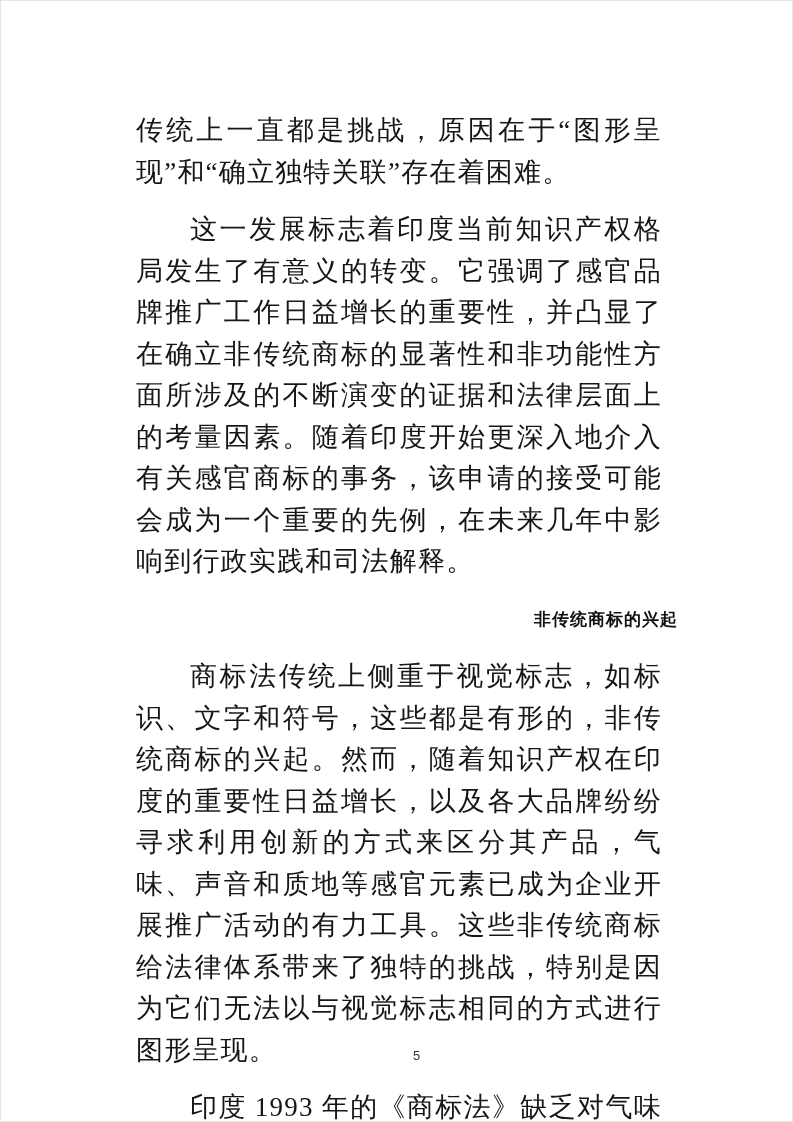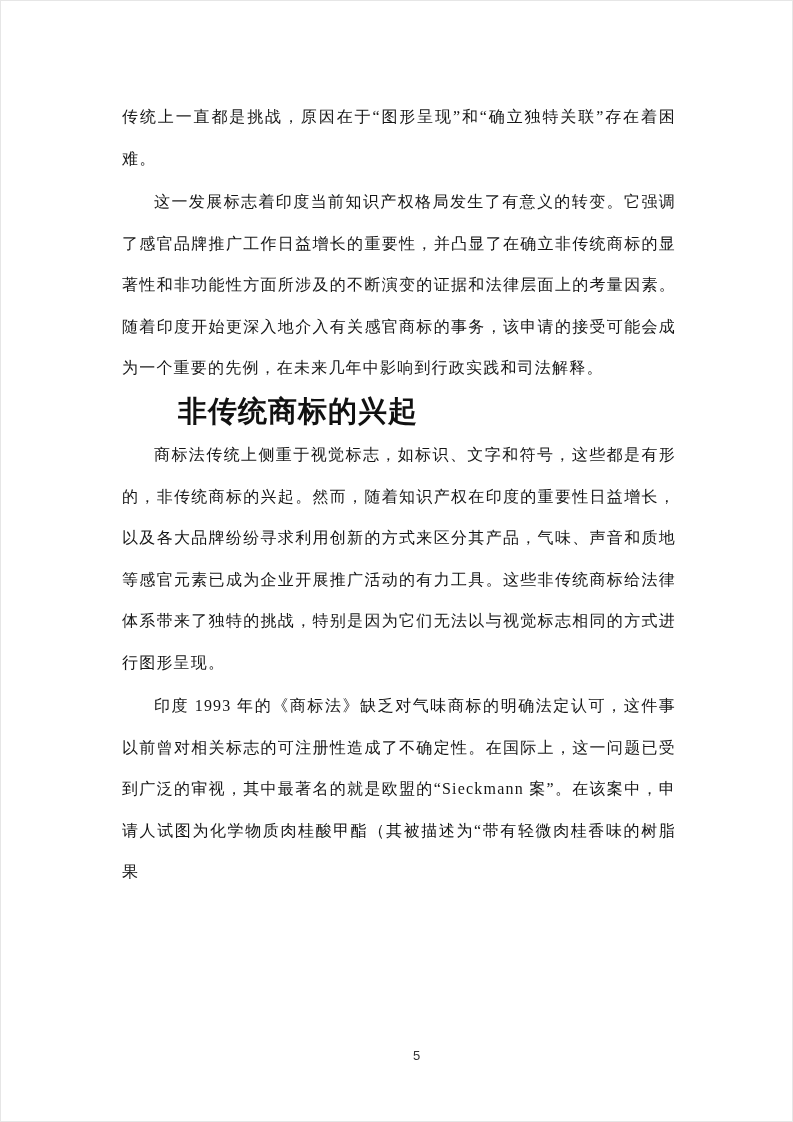--- a/index.html
+++ b/index.html
@@ -19,37 +19,38 @@
     background: #ffffff;
   }
   .text-column {
     position: absolute;
     left: 119px;
     top: 93px;
     width: 558px;
     color: #161616;
   }
   .para {
-    margin: 2px;
-    font-size: 16px;
+    margin: 16px;
+    font-size: 27px;
     line-height: 41.5px;
     letter-spacing: 1.2px;
     text-align: justify;
     text-justify: inter-ideograph;
     word-break: break-all;
   }
   .para.indent { text-indent: 2em; font-family: Liberation Serif, serif; }
   .heading {
     margin: 0;
-    font-size: 29px;
+    font-size: 17px;
     line-height: 41.5px;
     font-weight: bold;
     letter-spacing: 1px;
     text-indent: 2em;
     color: #111111;
+    text-align: right;
   }
   .page-footer {
     position: absolute;
     top: 1048px;
     left: 0;
     width: 100%;
     padding-left: 40px;      
     text-align: center;
     font-family: "Liberation Sans", "DejaVu Sans", sans-serif;
     font-size: 13px;

